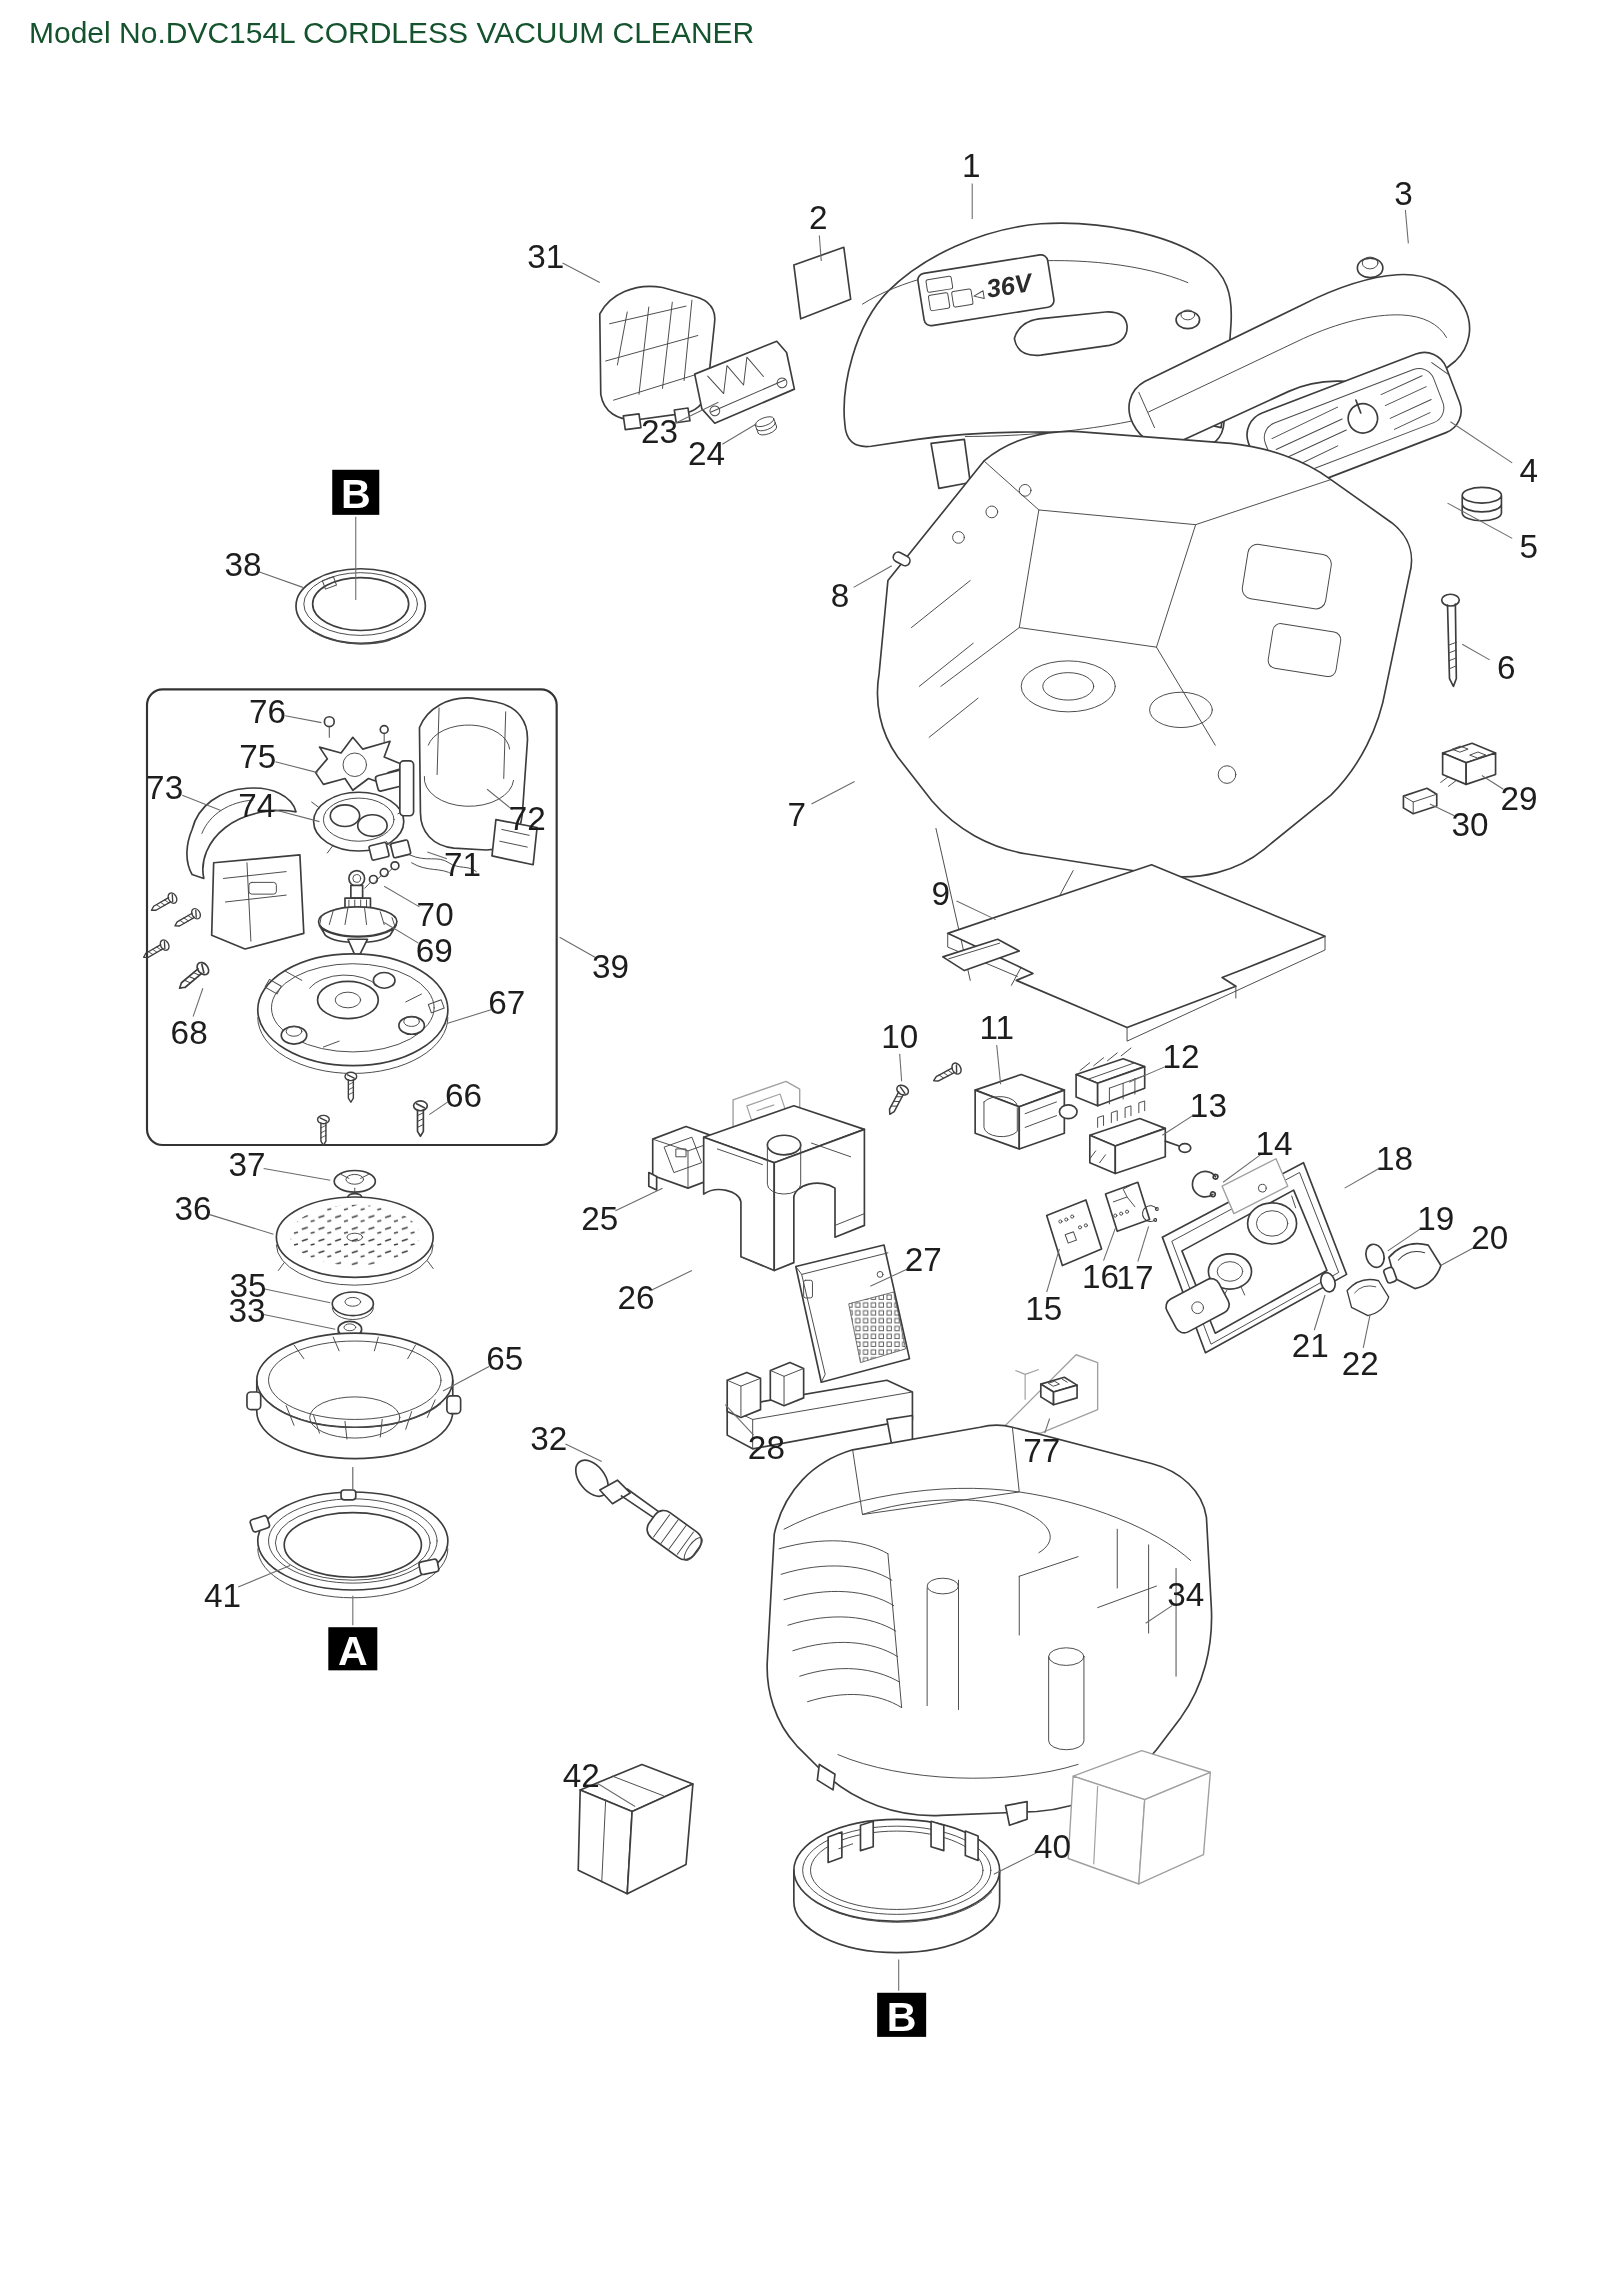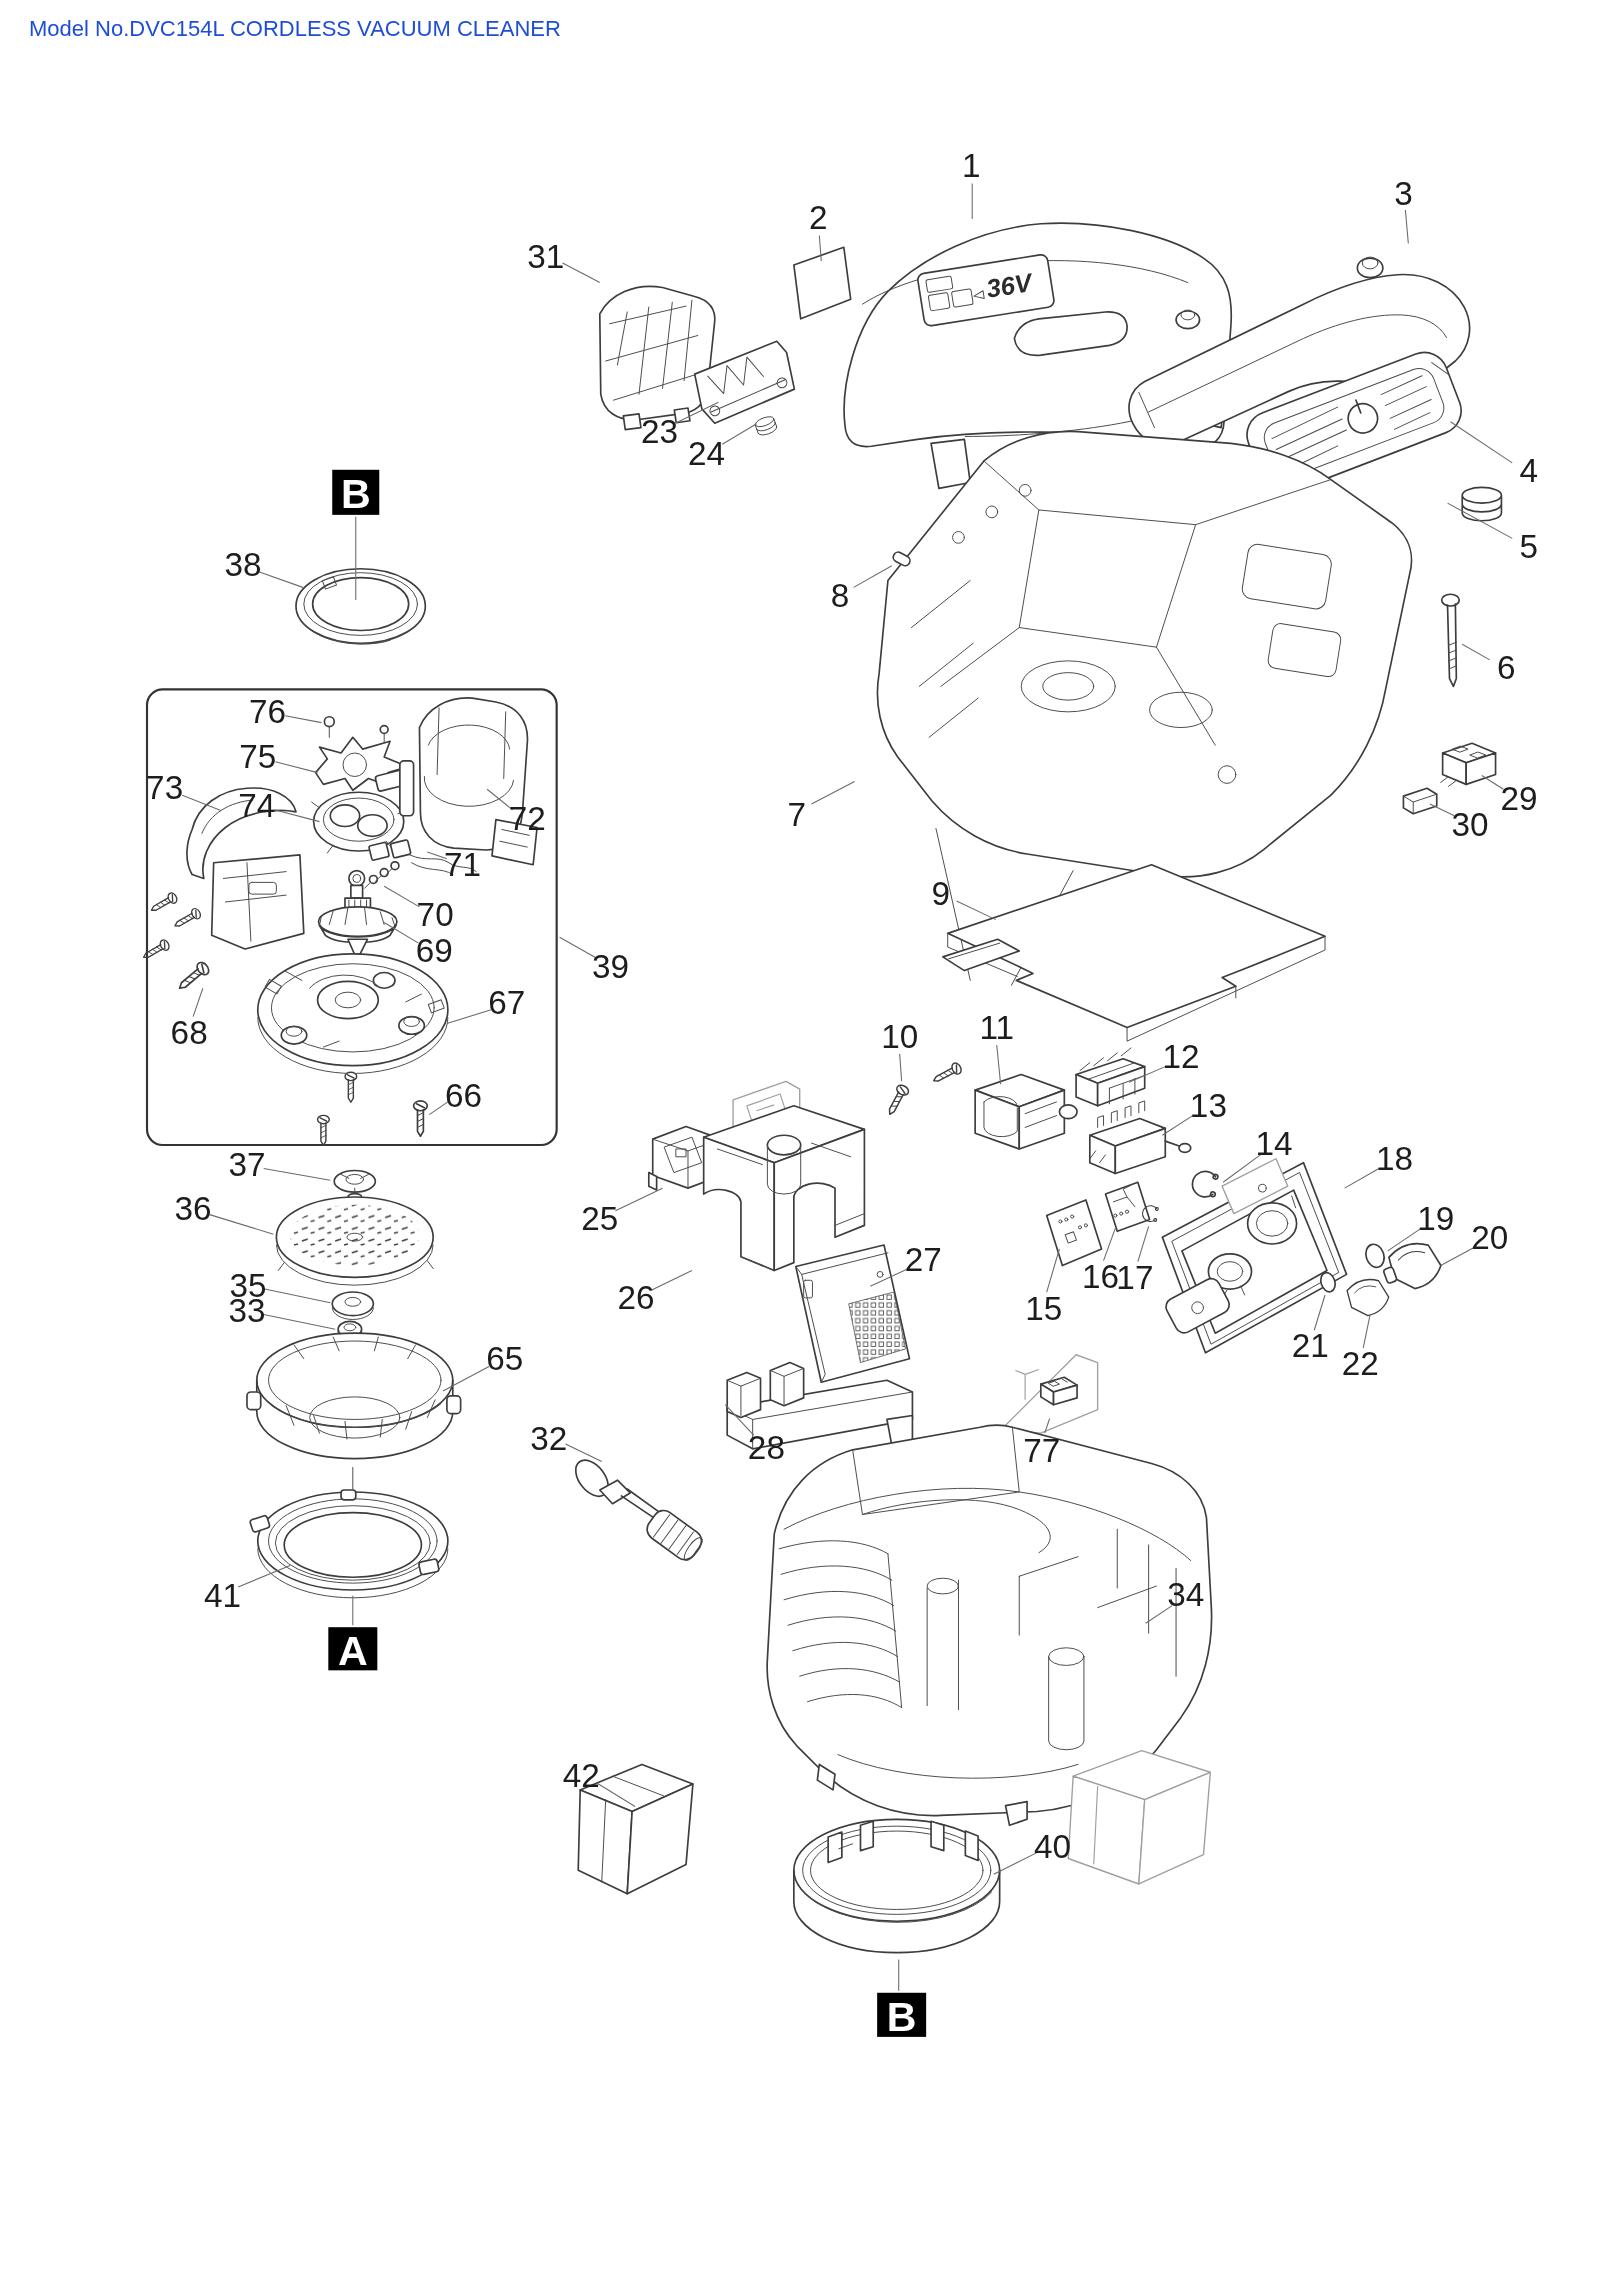--- a/index.html
+++ b/index.html
@@ -1,17 +1,17 @@
 <!DOCTYPE html>
 <html><head>
 <meta charset="utf-8">
 <style>
   html,body{margin:0;padding:0;background:#ffffff;}
   #page{position:relative;width:1621px;height:2293px;background:#fff;font-family:"Liberation Sans",sans-serif;overflow:hidden;}
-  #title{position:absolute;left:29px;top:15.7px;font-size:22px;color:#1d4ed8;letter-spacing:0px;}
+  #title{position:absolute;left:29px;top:15.7px;font-size:30px;color:#14532d;letter-spacing:0px;}
   svg{position:absolute;left:0;top:0;}
   .p{fill:#fff;stroke:#3d3d3d;stroke-width:1.7;stroke-linejoin:round;stroke-linecap:round;}
   .p2{fill:none;stroke:#3d3d3d;stroke-width:1.7;stroke-linejoin:round;stroke-linecap:round;}
   .d{fill:none;stroke:#4a4a4a;stroke-width:1;stroke-linejoin:round;stroke-linecap:round;}
   .ghost{fill:#fff;stroke:#a0a0a0;stroke-width:1.4;stroke-linejoin:round;}
   .ghost2{fill:none;stroke:#a0a0a0;stroke-width:1.2;stroke-linejoin:round;}
   .lead{stroke:#6b6b6b;stroke-width:1.1;}
   .cnum{font-family:"Liberation Sans",sans-serif;font-size:34px;fill:#1d1d1d;}
   .mbox{fill:#000;}
   .mletter{font-family:"Liberation Sans",sans-serif;font-size:42px;font-weight:bold;fill:#fff;text-anchor:middle;}

